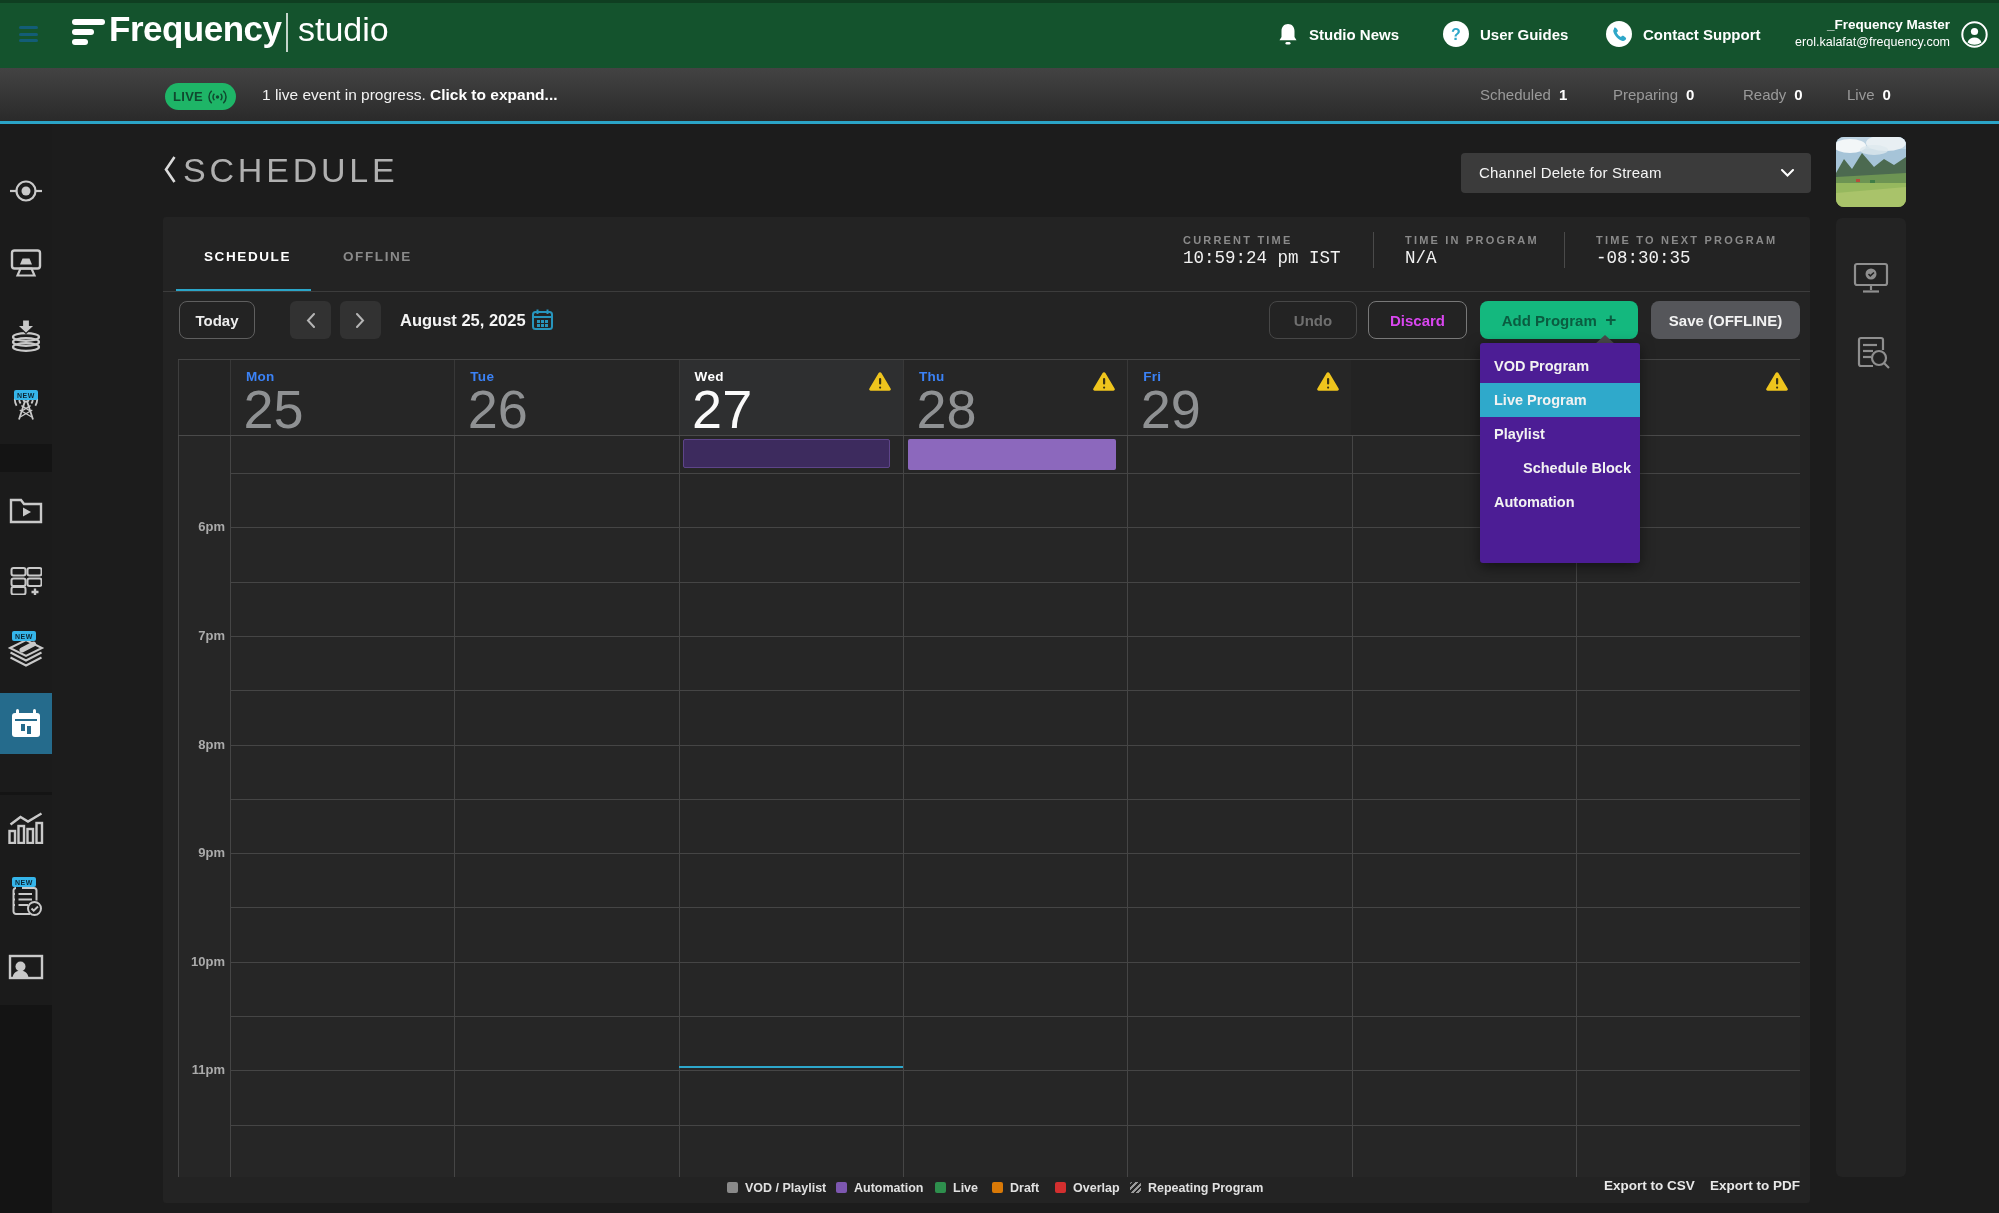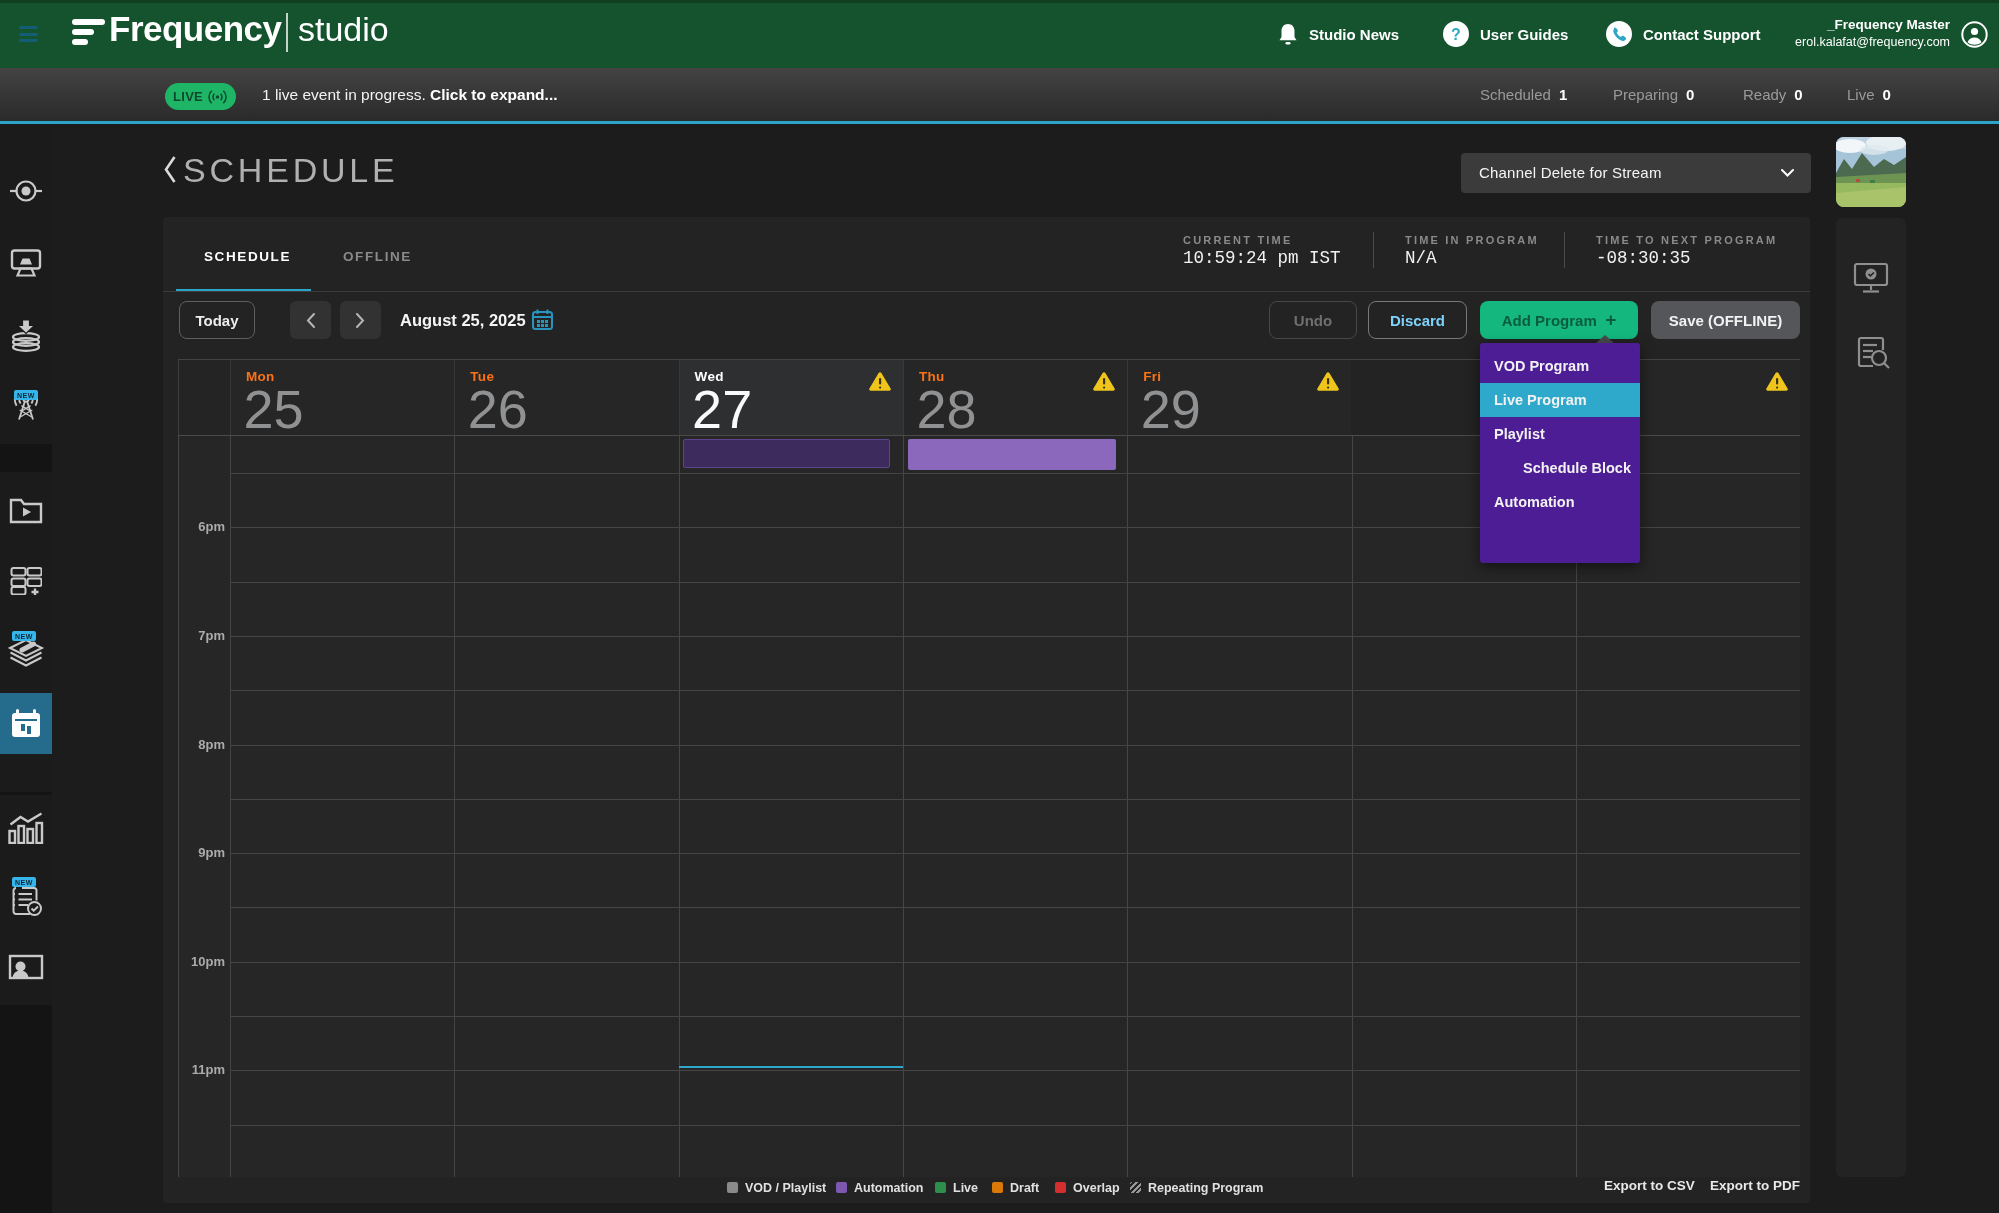--- a/index.html
+++ b/index.html
@@ -51,21 +51,21 @@
 .info .lb { font-size:11px; font-weight:bold; letter-spacing:2.2px; color:#8a8a8a; }
 .info .vl { font-family:"Liberation Mono", monospace; font-size:17.5px; color:#f2f2f2; margin-top:2px; letter-spacing:0; }
 .isep { position:absolute; top:15px; width:1px; height:36px; background:#4a4a4a; }
 
 .btn { position:absolute; top:84px; height:38px; border-radius:8px; font-size:15px; font-weight:bold; display:flex; align-items:center; justify-content:center; }
 .btn.outline { border:1px solid #5f5f5f; color:#ededed; }
 .navbtn { position:absolute; top:84px; width:41px; height:38px; background:#323232; border-radius:6px; display:flex; align-items:center; justify-content:center; }
 
 #grid { position:absolute; left:15px; top:142px; width:1622px; height:818px; }
 .hdrcell { position:absolute; top:0; height:77px; border-left:1px solid #383838; background:#262626; }
-.hdrcell .dn { position:absolute; left:15px; top:10px; font-size:13.5px; font-weight:bold; color:#f97316; letter-spacing:.3px; }
+.hdrcell .dn { position:absolute; left:15px; top:10px; font-size:13.5px; font-weight:bold; color:#3b82f6; letter-spacing:.3px; }
 .hdrcell .dd { position:absolute; left:12.5px; top:23px; font-size:54px; font-weight:400; color:#8f9193; line-height:1; }
 #gridbody { position:absolute; left:0; top:77px; width:1622px; height:741px; background:#262626; overflow:hidden; }
 .hline { position:absolute; left:52px; width:1570px; height:1px; background:#454545; }
 .vline { position:absolute; top:0; width:1px; height:741px; background:#454545; }
 .hourlab { position:absolute; width:47px; text-align:right; font-size:13px; font-weight:bold; color:#ababab; }
 .warn { position:absolute; }
 
 #legend { position:absolute; left:0; top:964px; width:1647px; height:20px; font-size:12.5px; font-weight:bold; color:#e0e0e0; }
 .li { position:absolute; top:0; white-space:nowrap; }
 .lsq { display:inline-block; width:11px; height:11px; margin-right:7px; vertical-align:-1px; border-radius:2px; }
@@ -348,21 +348,21 @@
       <g fill="#2795bd">
         <rect x="5" y="11" width="3" height="3"></rect>
         <rect x="9" y="11" width="3" height="3"></rect>
         <rect x="13" y="11" width="3" height="3"></rect>
         <rect x="5" y="15" width="3" height="3"></rect>
         <rect x="9" y="15" width="3" height="3"></rect>
         <rect x="13" y="15" width="3" height="3"></rect>
       </g>
     </svg>
   <div class="btn outline" style="left:1106px; width:88px; border-color:#474747; color:#6f6f6f;">Undo</div>
-  <div class="btn outline" style="left:1205px; width:99px; border-color:#787878; color:#7dd3fc;">Discard</div>
+  <div class="btn outline" style="left:1205px; width:99px; border-color:#787878; color:#d946ef;">Discard</div>
   <div class="btn" style="left:1317px; width:158px; background:#14b87e; color:#0a5c40;">Add Program&nbsp;&nbsp;<span style="font-size:19px; font-weight:600;">+</span></div>
   <div class="btn" style="left:1488px; width:149px; background:#55565a; color:#f2f2f2;">Save (OFFLINE)</div>
 
   <div id="grid">
       <div style="position:absolute;left:0;top:0;width:52px;height:818px;background:#242424;"></div>
       <div style="position:absolute;left:0;top:0;width:1px;height:818px;background:#3e3e3e;"></div>
       <div class="hdrcell" style="left:52px; width:224.3px;">
         <div class="dn">Mon</div>
         <div class="dd">25</div>
       </div>

